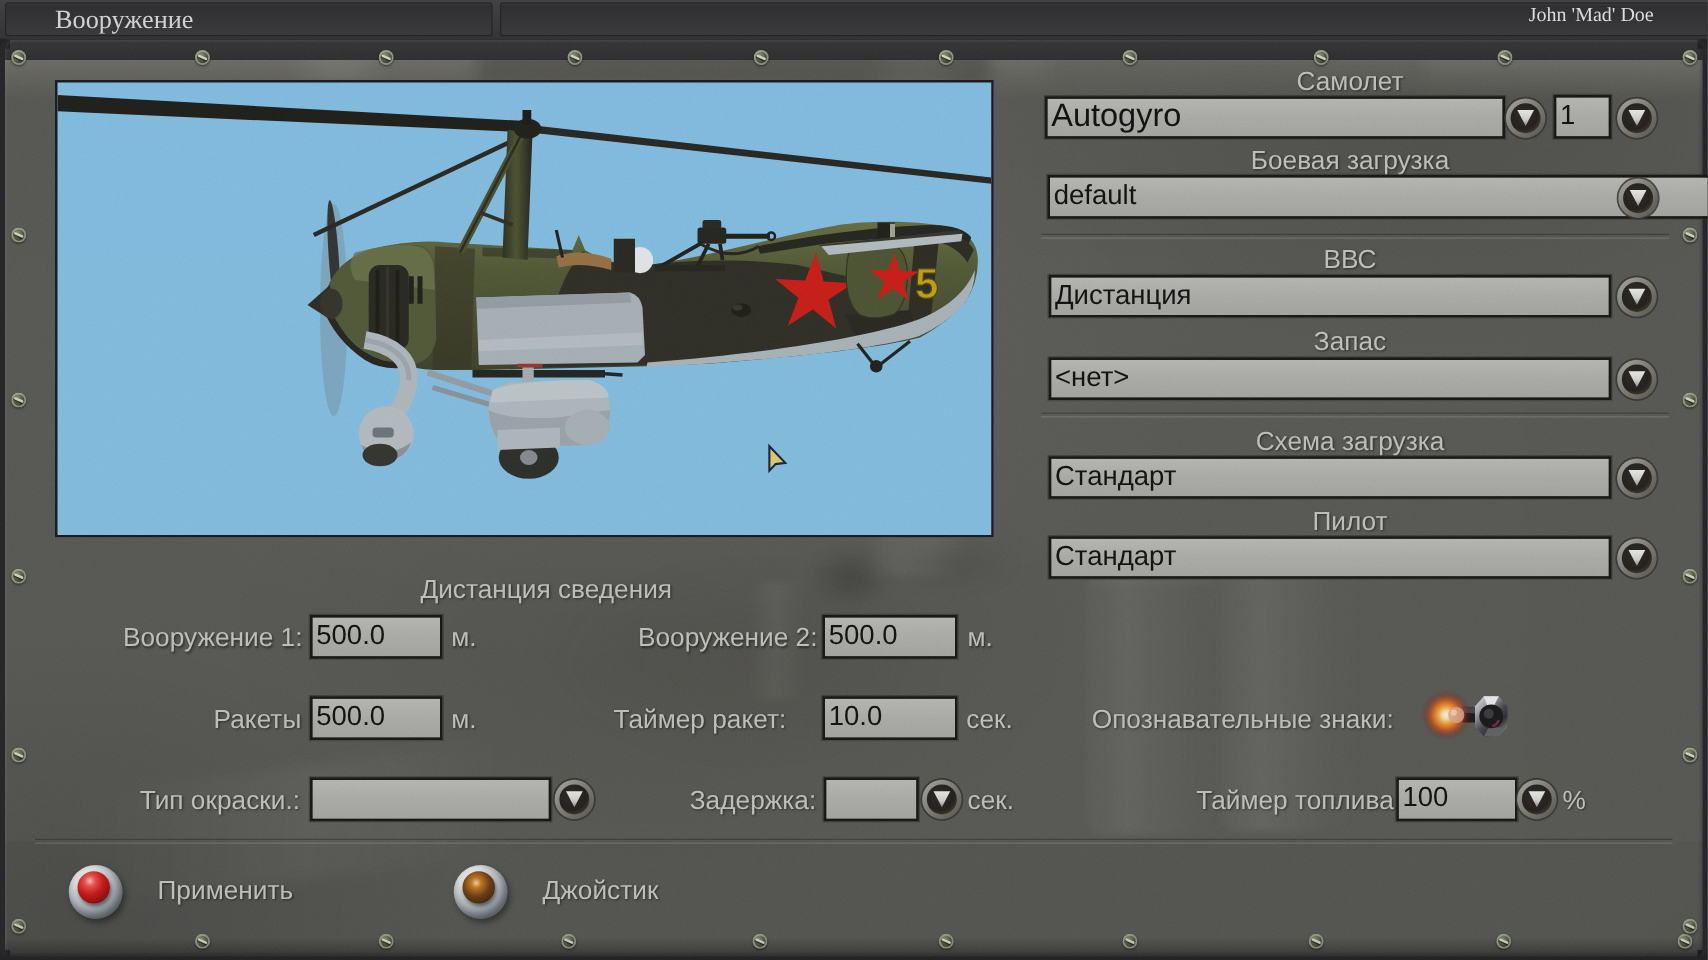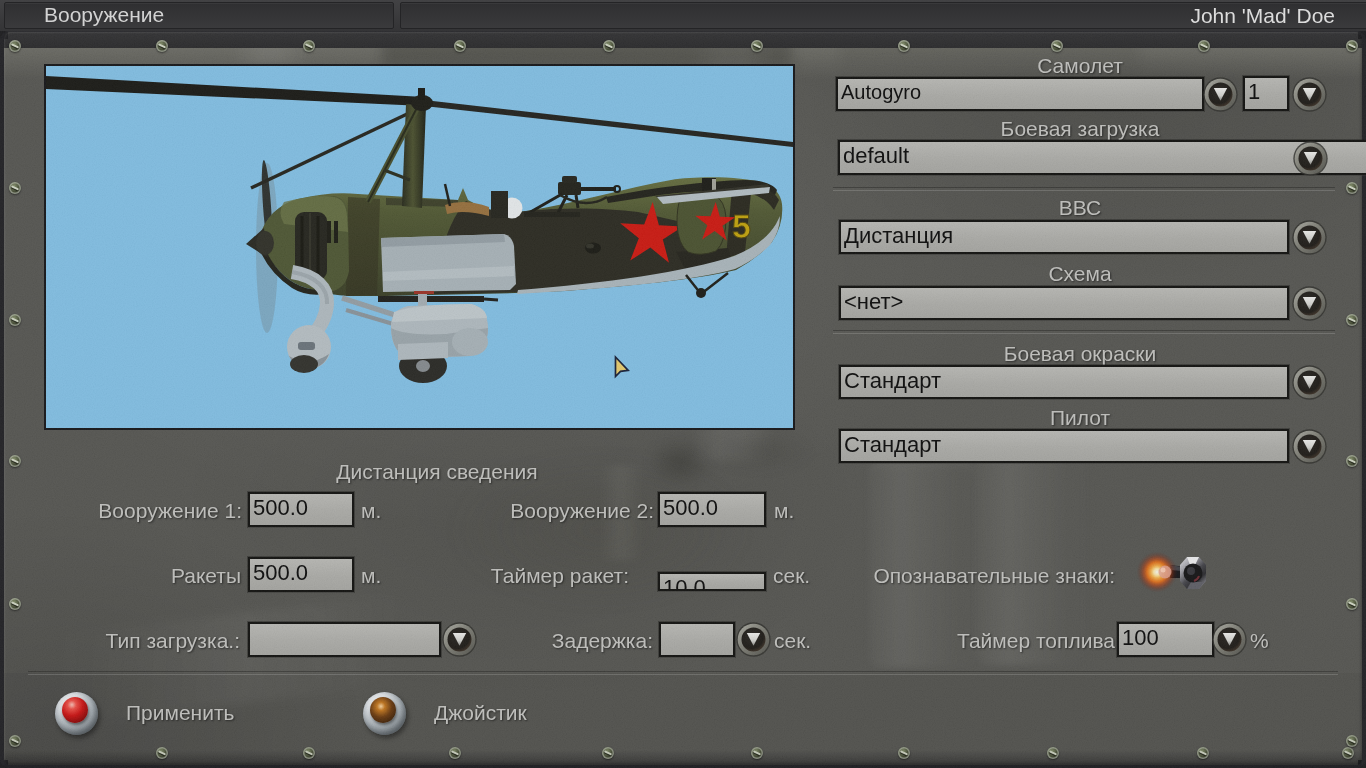--- a/index.html
+++ b/index.html
@@ -6,24 +6,24 @@
  background:
   linear-gradient(180deg, rgba(123,123,115,0.95) 0px, rgba(112,112,105,0.85) 20px, rgba(110,110,103,0) 48px),
   radial-gradient(700px 380px at 500px 240px, rgba(255,255,255,0.05), rgba(255,255,255,0) 70%),
   radial-gradient(500px 280px at 1140px 60px, rgba(0,0,0,0.10), rgba(0,0,0,0) 70%),
   radial-gradient(420px 300px at 60px 700px, rgba(0,0,0,0.12), rgba(0,0,0,0) 75%),
   radial-gradient(480px 260px at 520px 480px, rgba(0,0,0,0.07), rgba(0,0,0,0) 75%),
   linear-gradient(0deg, rgba(28,28,30,0.55) 0px, rgba(28,28,30,0.32) 9px, rgba(0,0,0,0) 18px),
   radial-gradient(1700px 1000px at 683px 280px, rgba(0,0,0,0) 55%, rgba(0,0,0,0.12) 100%),
   #595955;
  box-shadow: inset 0 2px 3px rgba(0,0,0,0.35);}
-#topbar{position:absolute;left:0;top:0;width:1366px;height:48px;background:linear-gradient(180deg,#424244,#353537 60%,#2c2c2e);}
+#topbar{position:absolute;left:0;top:0;width:1366px;height:48px;background:linear-gradient(180deg,#424244,#353537 60%,#2c2c2e);font-family:Liberation Serif, serif;}
 .tab{position:absolute;top:2px;height:25px;background:linear-gradient(180deg,#2f2f31,#3a3a3c);border:1px solid #242426;border-radius:2px;box-shadow:inset 0 1px 0 rgba(255,255,255,0.05);}
 #bartitle{position:absolute;left:44px;top:3px;font-size:21px;color:#d2d2d2;}
-#barname{position:absolute;right:31px;top:4px;font-size:21px;color:#dcdcdc;}
+#barname{position:absolute;right:43px;top:4px;font-size:16px;color:#dcdcdc;}
 .lbl{position:absolute;color:#c9c9c6;font-size:21px;white-space:nowrap;text-shadow:1px 1px 2px rgba(0,0,0,0.55);}
 .lblc{transform:translateX(-50%);}
 .lblr{text-align:right;}
 .fld{position:absolute;box-sizing:border-box;border:2px solid #121210;background:linear-gradient(180deg,#bfbfbb,#b2b2ae 55%,#acaca8);color:#0c0c0c;font-size:22px;white-space:nowrap;overflow:hidden;padding-left:3px;box-shadow:0 0 0 1px rgba(25,25,22,0.4), 0 1px 0 rgba(255,255,255,0.10);}
 .screw{position:absolute;width:12px;height:12px;border-radius:50%;
  background:radial-gradient(circle at 40% 35%,#8e9a74 0%,#4e563c 45%,#262b1c 80%);
  box-shadow:inset 0 0 0 1.5px rgba(205,210,196,0.6), 0 1px 2px rgba(0,0,0,0.5);}
 .screw i{position:absolute;left:1.8px;top:5px;width:8.4px;height:1.8px;background:#d8decc;transform:rotate(25deg);border-radius:1px;display:block;box-shadow:0 1px 1px rgba(10,12,6,0.8);}
 .groove{position:absolute;height:2px;border-top:1px solid rgba(38,38,36,0.5);border-bottom:1px solid rgba(255,255,255,0.17);}
 .btnbase{position:absolute;width:43px;height:43px;border-radius:50%;
@@ -306,21 +306,21 @@
 <ellipse cx="377" cy="300" rx="24" ry="17" fill="#2b2b27"></ellipse>
 <ellipse cx="377" cy="300" rx="7" ry="6" fill="#8a9094"></ellipse>
 <path d="M352,278 L402,276 L402,292 L352,294 Z" fill="#b6c0c6"></path>
 <ellipse cx="424" cy="276" rx="18" ry="14" fill="#adb8be"></ellipse>
 </svg>
 </div>
 <svg width="26" height="28" viewBox="0 0 26 28" style="position:absolute;left:608px;top:352px">
 <path d="M7.5,5 L7.5,24.5 L12.5,19.3 L20.2,18.3 Z" fill="#eeD272" stroke="#18213a" stroke-width="1.7" stroke-linejoin="miter"></path>
 </svg>
 <div class="lbl lblc" style="left:1080px;top:54px">Самолет</div>
-<div class="fld" style="left:836px;top:77px;width:368px;height:34px;line-height:27px;font-size:20px">Autogyro</div>
+<div class="fld" style="left:836px;top:77px;width:368px;height:34px;line-height:27px;font-size:26px">Autogyro</div>
 <svg class="abtn" style="position:absolute;left:1203px;top:77px" width="35" height="35" viewBox="0 0 35 35">
 <circle cx="17.5" cy="17.5" r="17.2" fill="#33332f" opacity="0.85"></circle>
 <circle cx="17.5" cy="17.5" r="15.8" fill="url(#ringG)"></circle>
 <circle cx="17.5" cy="17.5" r="12" fill="url(#innG)"></circle>
 <path d="M10.8,11 L24.2,11 L17.5,23.8 Z" fill="url(#triG)"></path>
 </svg>
 <div class="fld" style="left:1243px;top:76px;width:46px;height:35px;line-height:28px;font-size:22px">1</div>
 <svg class="abtn" style="position:absolute;left:1292px;top:77px" width="35" height="35" viewBox="0 0 35 35">
 <circle cx="17.5" cy="17.5" r="17.2" fill="#33332f" opacity="0.85"></circle>
 <circle cx="17.5" cy="17.5" r="15.8" fill="url(#ringG)"></circle>
@@ -337,30 +337,30 @@
 </svg>
 <div class="groove" style="left:833px;top:187px;width:502px"></div>
 <div class="lbl lblc" style="left:1080px;top:196px">ВВС</div>
 <div class="fld" style="left:839px;top:220px;width:450px;height:34px;line-height:27px;font-size:22px">Дистанция</div>
 <svg class="abtn" style="position:absolute;left:1292px;top:220px" width="35" height="35" viewBox="0 0 35 35">
 <circle cx="17.5" cy="17.5" r="17.2" fill="#33332f" opacity="0.85"></circle>
 <circle cx="17.5" cy="17.5" r="15.8" fill="url(#ringG)"></circle>
 <circle cx="17.5" cy="17.5" r="12" fill="url(#innG)"></circle>
 <path d="M10.8,11 L24.2,11 L17.5,23.8 Z" fill="url(#triG)"></path>
 </svg>
-<div class="lbl lblc" style="left:1080px;top:262px">Схема</div>
+<div class="lbl lblc" style="left:1080px;top:262px">Запас</div>
 <div class="fld" style="left:839px;top:286px;width:450px;height:34px;line-height:27px;font-size:22px">&lt;нет&gt;</div>
 <svg class="abtn" style="position:absolute;left:1292px;top:286px" width="35" height="35" viewBox="0 0 35 35">
 <circle cx="17.5" cy="17.5" r="17.2" fill="#33332f" opacity="0.85"></circle>
 <circle cx="17.5" cy="17.5" r="15.8" fill="url(#ringG)"></circle>
 <circle cx="17.5" cy="17.5" r="12" fill="url(#innG)"></circle>
 <path d="M10.8,11 L24.2,11 L17.5,23.8 Z" fill="url(#triG)"></path>
 </svg>
 <div class="groove" style="left:833px;top:330px;width:502px"></div>
-<div class="lbl lblc" style="left:1080px;top:342px">Боевая окраски</div>
+<div class="lbl lblc" style="left:1080px;top:342px">Схема загрузка</div>
 <div class="fld" style="left:839px;top:365px;width:450px;height:34px;line-height:27px;font-size:22px">Стандарт</div>
 <svg class="abtn" style="position:absolute;left:1292px;top:365px" width="35" height="35" viewBox="0 0 35 35">
 <circle cx="17.5" cy="17.5" r="17.2" fill="#33332f" opacity="0.85"></circle>
 <circle cx="17.5" cy="17.5" r="15.8" fill="url(#ringG)"></circle>
 <circle cx="17.5" cy="17.5" r="12" fill="url(#innG)"></circle>
 <path d="M10.8,11 L24.2,11 L17.5,23.8 Z" fill="url(#triG)"></path>
 </svg>
 <div class="lbl lblc" style="left:1080px;top:406px">Пилот</div>
 <div class="fld" style="left:839px;top:429px;width:450px;height:34px;line-height:27px;font-size:22px">Стандарт</div>
 <svg class="abtn" style="position:absolute;left:1292px;top:429px" width="35" height="35" viewBox="0 0 35 35">
@@ -373,37 +373,37 @@
 <div class="lbl lblr" style="right:1124px;top:499px">Вооружение 1:</div>
 <div class="fld" style="left:248px;top:492px;width:106px;height:35px;line-height:28px;font-size:22px">500.0</div>
 <div class="lbl" style="left:361px;top:499px">м.</div>
 <div class="lbl lblr" style="right:712px;top:499px">Вооружение 2:</div>
 <div class="fld" style="left:658px;top:492px;width:108px;height:35px;line-height:28px;font-size:22px">500.0</div>
 <div class="lbl" style="left:774px;top:499px">м.</div>
 <div class="lbl lblr" style="right:1125px;top:564px">Ракеты</div>
 <div class="fld" style="left:248px;top:557px;width:106px;height:35px;line-height:28px;font-size:22px">500.0</div>
 <div class="lbl" style="left:361px;top:564px">м.</div>
 <div class="lbl lblr" style="right:737px;top:564px">Таймер ракет:</div>
-<div class="fld" style="left:658px;top:572px;width:108px;height:19px;line-height:28px;font-size:22px">10.0</div>
+<div class="fld" style="left:658px;top:557px;width:108px;height:35px;line-height:28px;font-size:22px">10.0</div>
 <div class="lbl" style="left:773px;top:564px">сек.</div>
 <div class="lbl lblr" style="right:251px;top:564px">Опознавательные знаки:</div>
 <svg style="position:absolute;left:1128px;top:543px" width="100" height="62" viewBox="0 0 100 62">
 <polygon points="42,22 66,25 66,35 42,35" fill="#17171a"></polygon>
 <polygon points="42,22 66,26 66,29 42,27" fill="#44444a"></polygon>
 <polygon points="59,14 71,14 78,22 78,38 71,46 59,46 52,38 52,22" fill="url(#nutG)"></polygon>
 <polygon points="59,14 71,14 67,22 62,22" fill="#f4f4f6"></polygon>
 <polygon points="59,46 71,46 76,39 63,39" fill="#62626a"></polygon>
 <circle cx="65" cy="30" r="9.5" fill="#151517"></circle>
 <circle cx="63" cy="28" r="4" fill="#38383e"></circle>
 <path d="M71,33 a8,8 0 0 1 -5,5" stroke="#6e2c34" stroke-width="2" fill="none"></path>
 <circle cx="29" cy="29" r="24" fill="url(#glowG)"></circle>
 <circle cx="37" cy="29" r="6.5" fill="#e8a896" opacity="0.85"></circle>
 <circle cx="35" cy="27" r="2.5" fill="#ffd2ba" opacity="0.9"></circle>
 </svg>
-<div class="lbl lblr" style="right:1126px;top:629px">Тип загрузка.:</div>
+<div class="lbl lblr" style="right:1126px;top:629px">Тип окраски.:</div>
 <div class="fld" style="left:248px;top:622px;width:193px;height:35px;line-height:28px;font-size:22px"></div>
 <svg class="abtn" style="position:absolute;left:442px;top:622px" width="35" height="35" viewBox="0 0 35 35">
 <circle cx="17.5" cy="17.5" r="17.2" fill="#33332f" opacity="0.85"></circle>
 <circle cx="17.5" cy="17.5" r="15.8" fill="url(#ringG)"></circle>
 <circle cx="17.5" cy="17.5" r="12" fill="url(#innG)"></circle>
 <path d="M10.8,11 L24.2,11 L17.5,23.8 Z" fill="url(#triG)"></path>
 </svg>
 <div class="lbl lblr" style="right:713px;top:629px">Задержка:</div>
 <div class="fld" style="left:659px;top:622px;width:76px;height:35px;line-height:28px;font-size:22px"></div>
 <svg class="abtn" style="position:absolute;left:736px;top:622px" width="35" height="35" viewBox="0 0 35 35">

